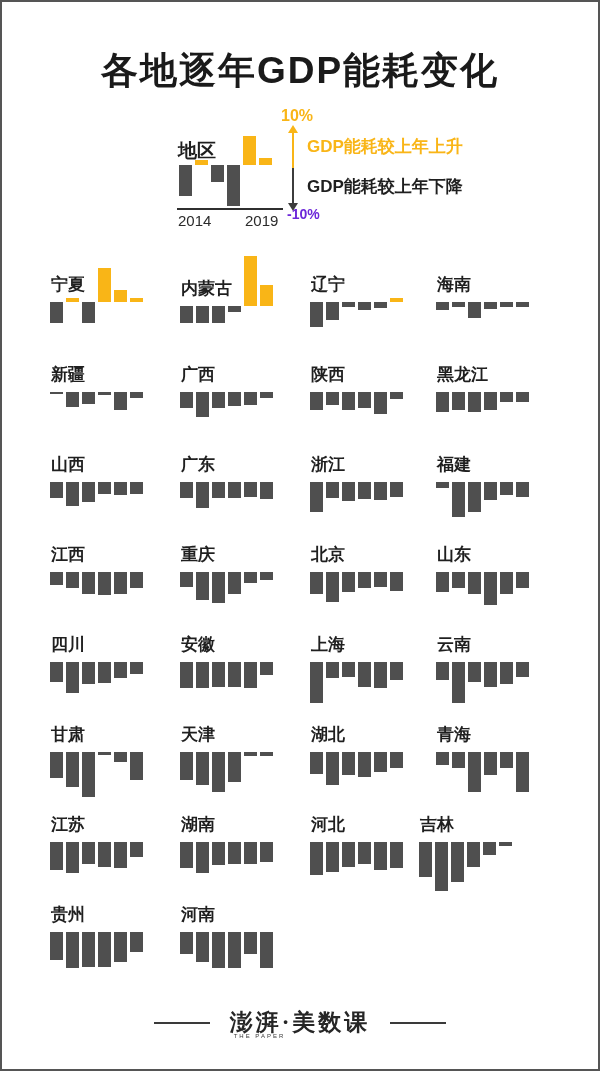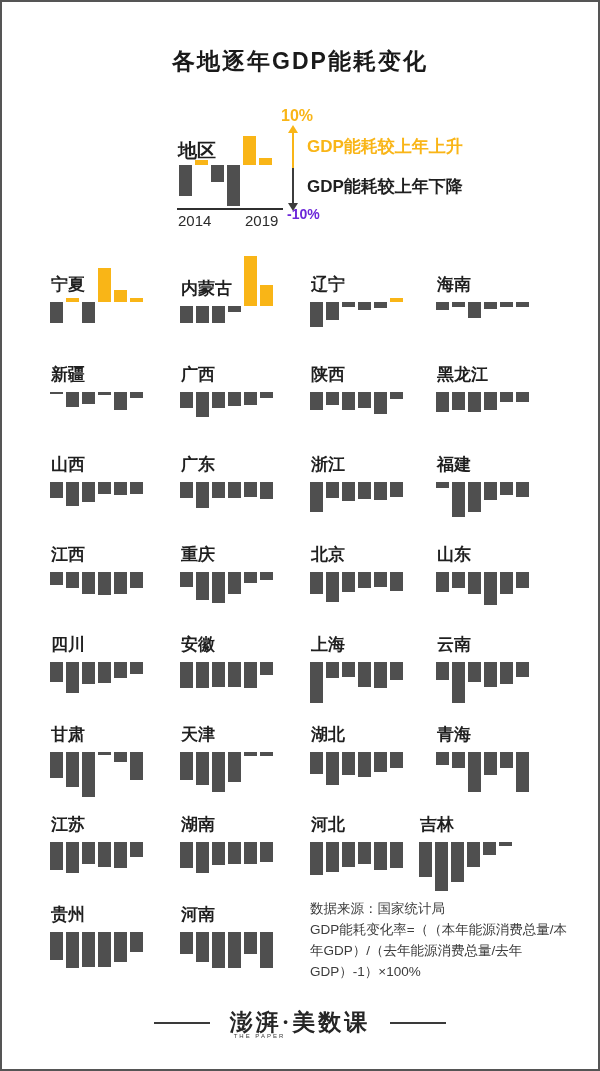--- a/index.html
+++ b/index.html
@@ -8,21 +8,21 @@
     width:596px;height:1067px;
     margin:0 auto;
     background:#ffffff;
     border:2px solid #555;
     overflow:hidden;
     font-family:"Liberation Sans","DejaVu Sans",sans-serif;
     color:#1f1f1f;
   }
   .title{
     position:absolute; top:44px; left:0; right:0;
-    text-align:center; font-size:23px; font-weight:bold;
+    text-align:center; font-size:37px; font-weight:bold;
     letter-spacing:2px; color:#1a1a1a;
   }
   
   .legend-region-label{position:absolute;left:176px;top:136px;font-size:19px;font-weight:bold;}
   .sample-chart{position:absolute;left:177px;top:113px;width:96px;height:100px;}
   .sample-axis-line{position:absolute;left:175px;top:206px;width:106px;height:2px;background:#2f2f2f;}
   .xtick{position:absolute;top:210px;font-size:15px;color:#2b2b2b;}
   .xtick.start{left:176px;}
   .xtick.end{left:243px;}
   .axis-top{position:absolute;left:279px;top:105px;font-size:16px;font-weight:bold;}
@@ -348,24 +348,20 @@
         <div class="plabel">河南</div>
         <div class="bar" style="left: 0px; height: 21.6px; top: 60px; background: rgb(79, 79, 79);"></div>
         <div class="bar" style="left: 16px; height: 29.76px; top: 60px; background: rgb(79, 79, 79);"></div>
         <div class="bar" style="left: 32px; height: 36.48px; top: 60px; background: rgb(79, 79, 79);"></div>
         <div class="bar" style="left: 48px; height: 36.48px; top: 60px; background: rgb(79, 79, 79);"></div>
         <div class="bar" style="left: 64px; height: 21.6px; top: 60px; background: rgb(79, 79, 79);"></div>
         <div class="bar" style="left: 80px; height: 36.48px; top: 60px; background: rgb(79, 79, 79);"></div>
       </div>
     </div>
 
-  <div class="source">
-    <p>数据来源：国家统计局</p>
-    <p>GDP能耗变化率=（（本年能源消费总量/本年GDP）/（去年能源消费总量/去年GDP）-1）×100%</p>
-  </div>
 
   <div class="footer">
     <span class="rule"></span>
     <span class="logo-wrap">
       <span class="logo">澎湃·美数课</span>
       <span class="logo-sub">THE PAPER</span>
     </span>
     <span class="rule"></span>
   </div>
 

